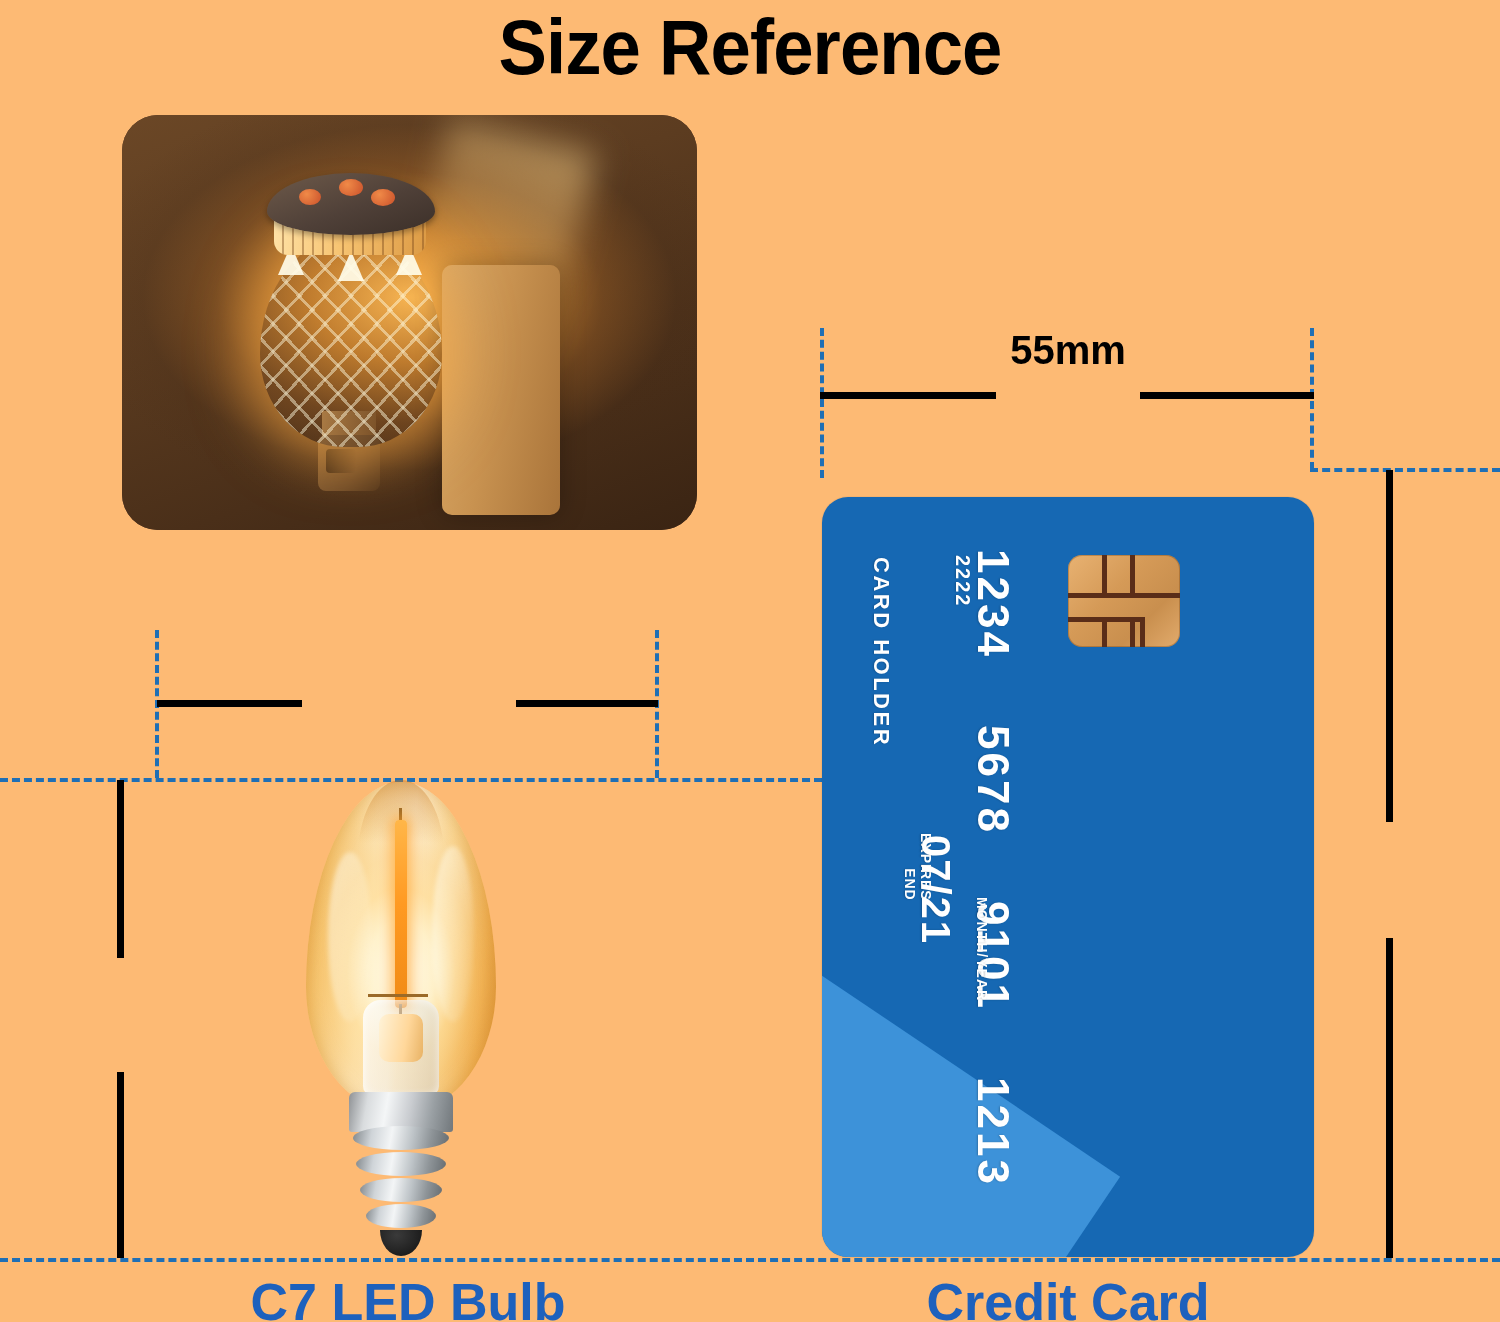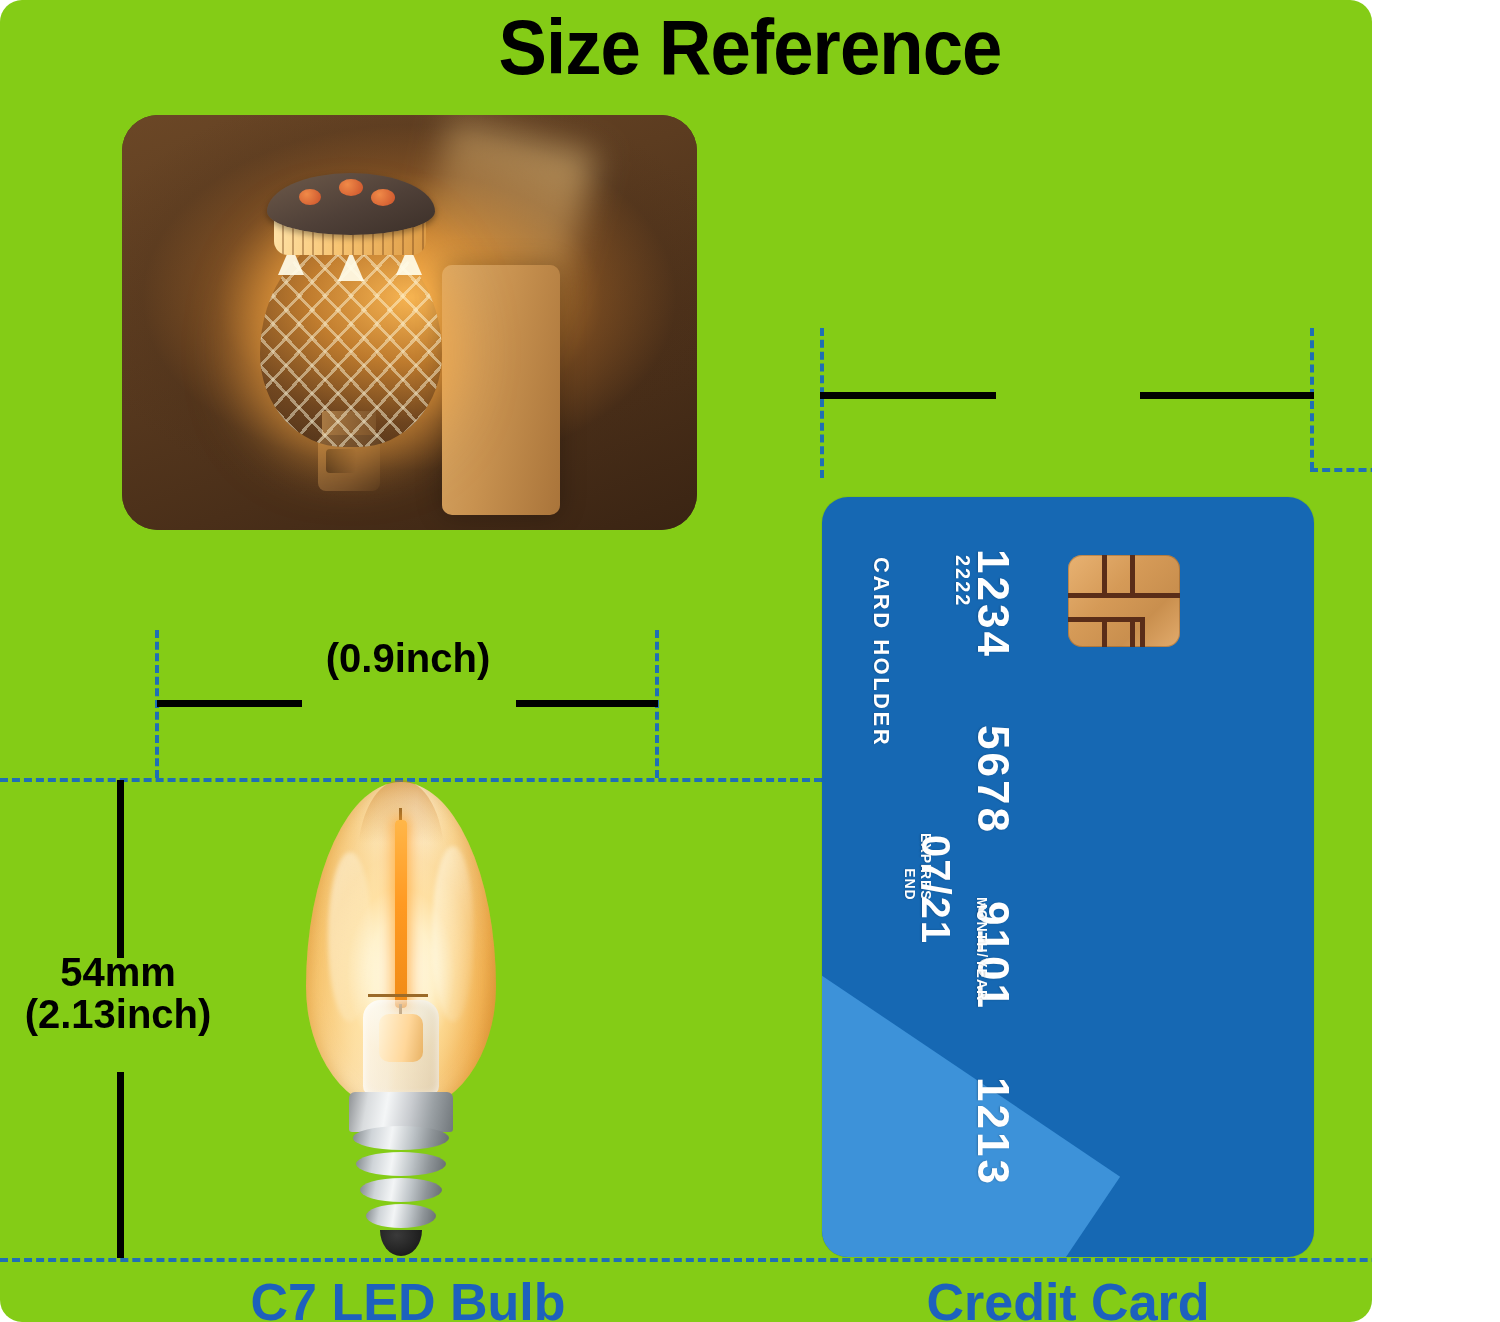--- a/index.html
+++ b/index.html
@@ -2,26 +2,25 @@
 <html><head>
 <meta charset="utf-8">
 <style>
   html, body {
     margin: 0;
     padding: 0;
     background: #ffffff;
   }
   #canvas {
     position: relative;
-    width: 1372px;
+    width: 1500px;
     height: 1322px;
-    background: #84cc16;
+    background: #fdba74;
     overflow: hidden;
     font-family: "Liberation Sans", sans-serif;
-    border-radius: 22px;
   }
 
   
   #title {
     position: absolute;
     left: 0; top: 2px;
     width: 1500px;
     text-align: center;
     font-family: "Liberation Sans", sans-serif;
     font-weight: bold;
@@ -365,43 +364,39 @@
       <div class="cap-dot" style="left:72px; top:6px; width:24px; height:17px;"></div>
       <div class="cap-dot" style="left:104px; top:16px; width:24px; height:17px;"></div>
     </div>
   </div>
 
   <div class="dash-v" style="left:820px; top:328px; height:150px;"></div>
   <div class="dash-v" style="left:1310px; top:328px; height:142px;"></div>
   <div class="dim-line-h" style="left:820px; top:392px; width:176px;"></div>
   <div class="dim-line-h" style="left:1140px; top:392px; width:174px;"></div>
   <div class="dim-label" style="left:898px; top:330px; width:340px;">
+    <span class="mm">55mm</span>
   </div>
 
   <div class="dash-h" style="left:1310px; top:468px; width:190px;"></div>
   <div class="dim-line-v" style="left:1386px; top:470px; height:352px;"></div>
   <div class="dim-line-v" style="left:1386px; top:938px; height:320px;"></div>
 
   <div class="dash-v" style="left:155px; top:630px; height:148px;"></div>
   <div class="dash-v" style="left:655px; top:630px; height:148px;"></div>
   <div class="dim-line-h" style="left:157px; top:700px; width:145px;"></div>
   <div class="dim-line-h" style="left:516px; top:700px; width:142px;"></div>
   <div class="dim-label" style="left:238px; top:638px; width:340px;">
-    <span class="inch">(0.9inch)</span>
   </div>
 
   <div class="dash-h" style="left:0px; top:778px; width:822px;"></div>
   <div class="dash-h" style="left:0px; top:1258px; width:1500px;"></div>
 
   <div class="dim-line-v" style="left:117px; top:780px; height:178px;"></div>
   <div class="dim-line-v" style="left:117px; top:1072px; height:186px;"></div>
-  <div class="dim-label" style="left:18px; top:952px; width:200px;">
-    <span class="mm">54mm</span>
-    <span class="inch">(2.13inch)</span>
-  </div>
 
   <div id="card">
     <div class="card-band"></div>
 
     <div class="chip">
       <div class="chip-line" style="left:0; top:38px; width:112px; height:5px;"></div>
       <div class="chip-line" style="left:0; top:62px; width:72px; height:5px;"></div>
       <div class="chip-line" style="left:34px; top:0; width:5px; height:40px;"></div>
       <div class="chip-line" style="left:62px; top:0; width:5px; height:40px;"></div>
       <div class="chip-line" style="left:34px; top:62px; width:5px; height:32px;"></div>

